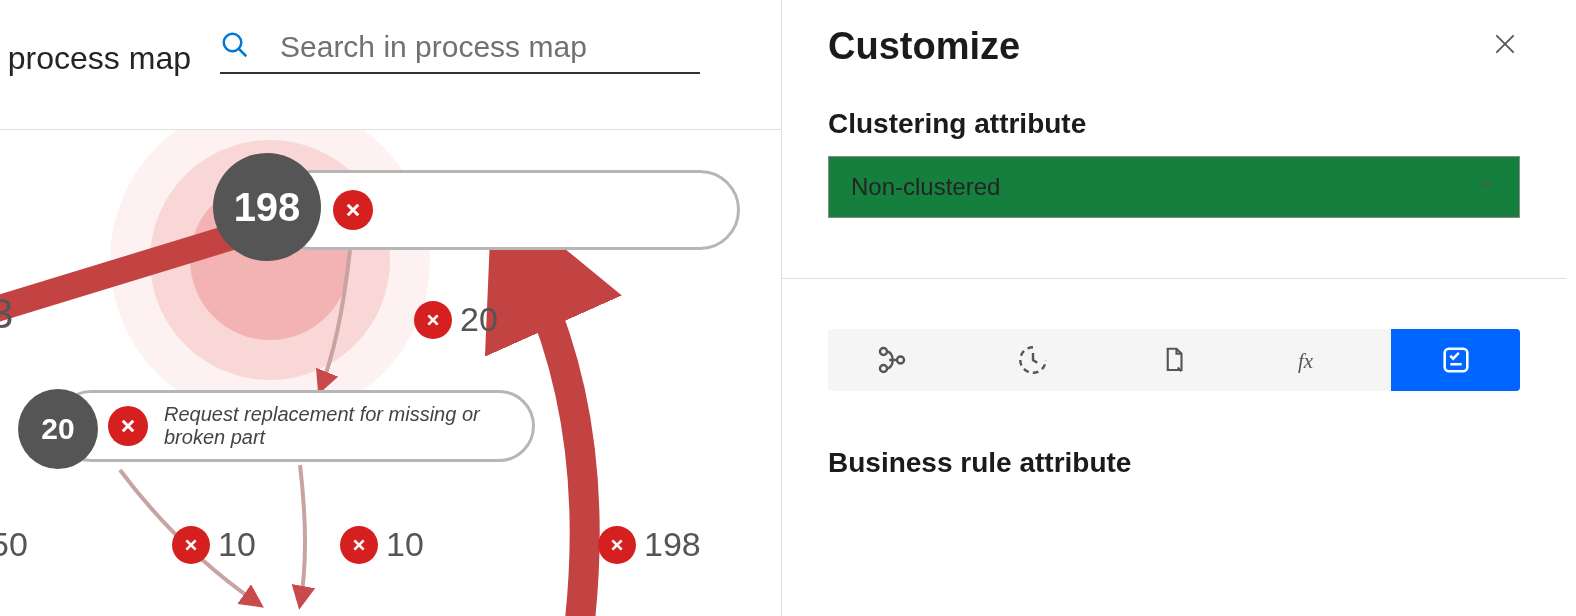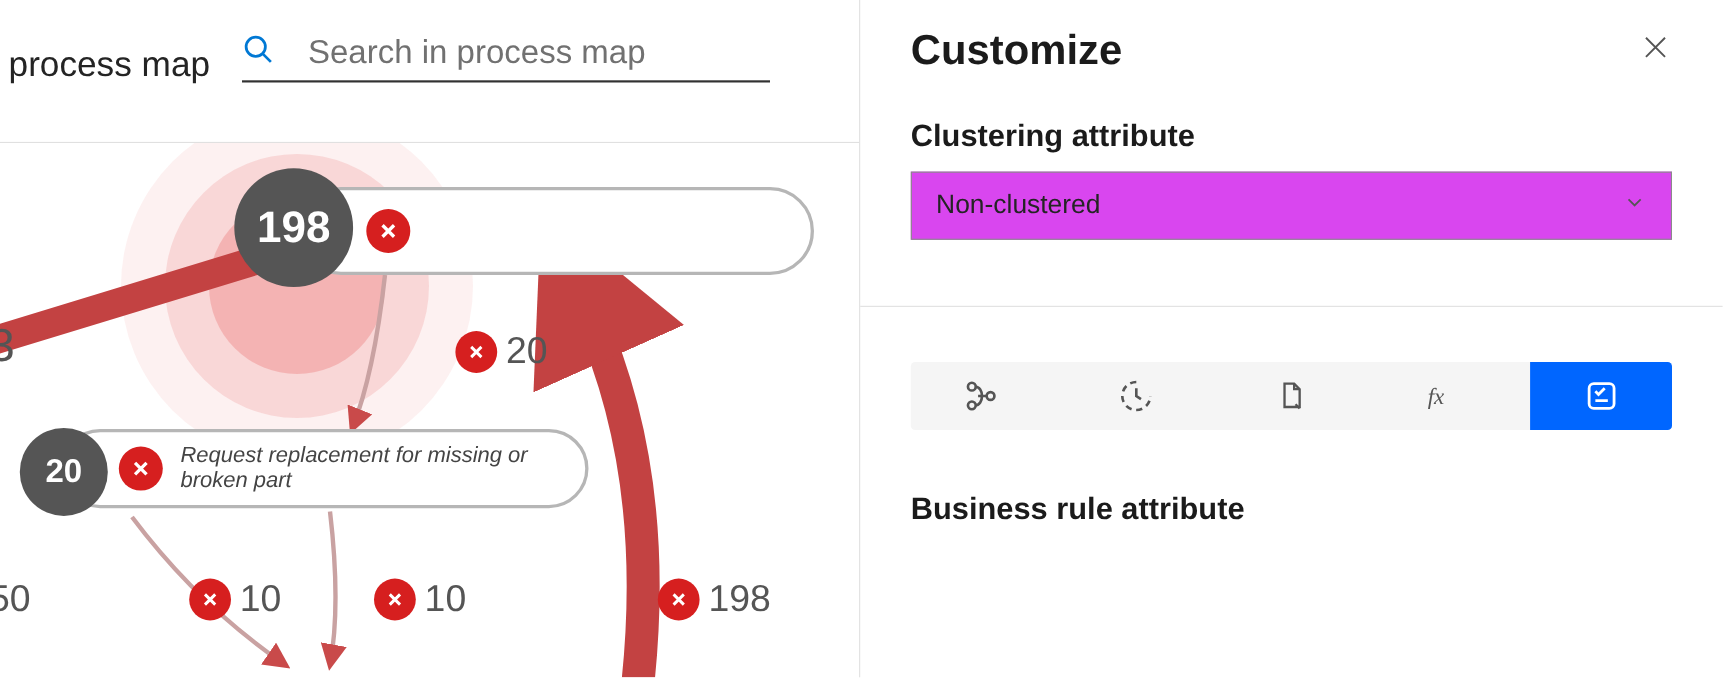--- a/index.html
+++ b/index.html
@@ -189,21 +189,21 @@
     border: 1.5px solid #8a8a8a;
     height: 62px;
     display: flex;
     align-items: center;
     justify-content: space-between;
     padding: 0 22px;
     font-size: 24px;
     color: #242424;
     cursor: pointer;
     margin-bottom: 60px;
-    background: #d946ef;
+    background: #15803d;
   }
   .chev { color:#555; }
 
   .divider { border-top: 1px solid #e0e0e0; margin: 0 -46px 50px -46px; }
 
   .tab-strip {
     display: flex;
     background: #f5f5f5;
     border-radius: 4px;
     overflow: hidden;

